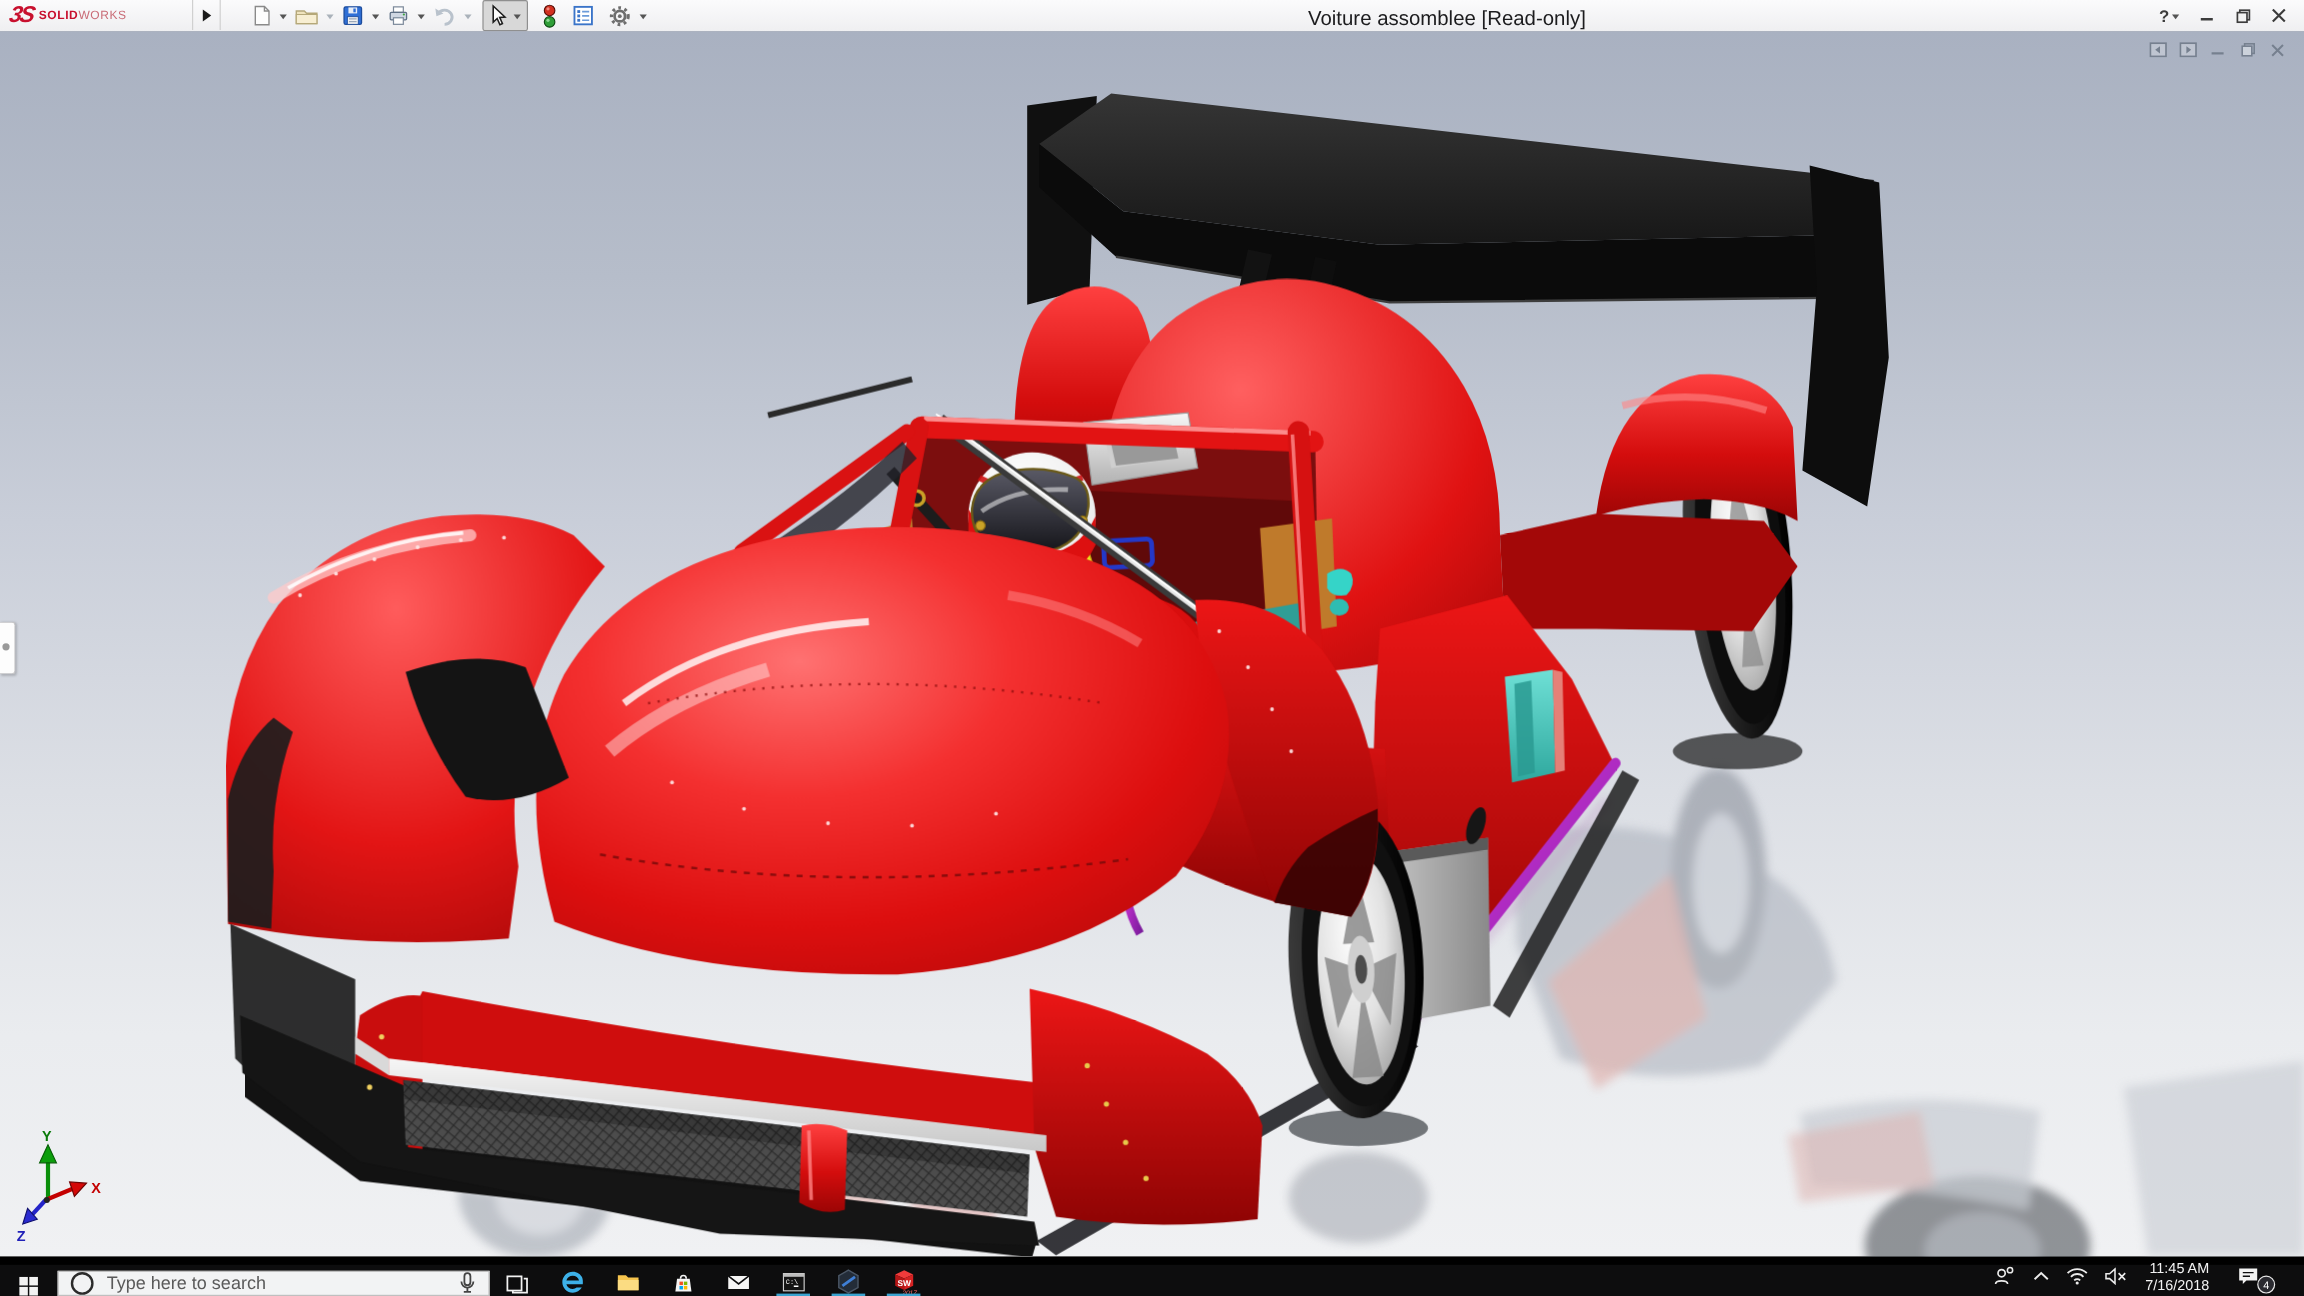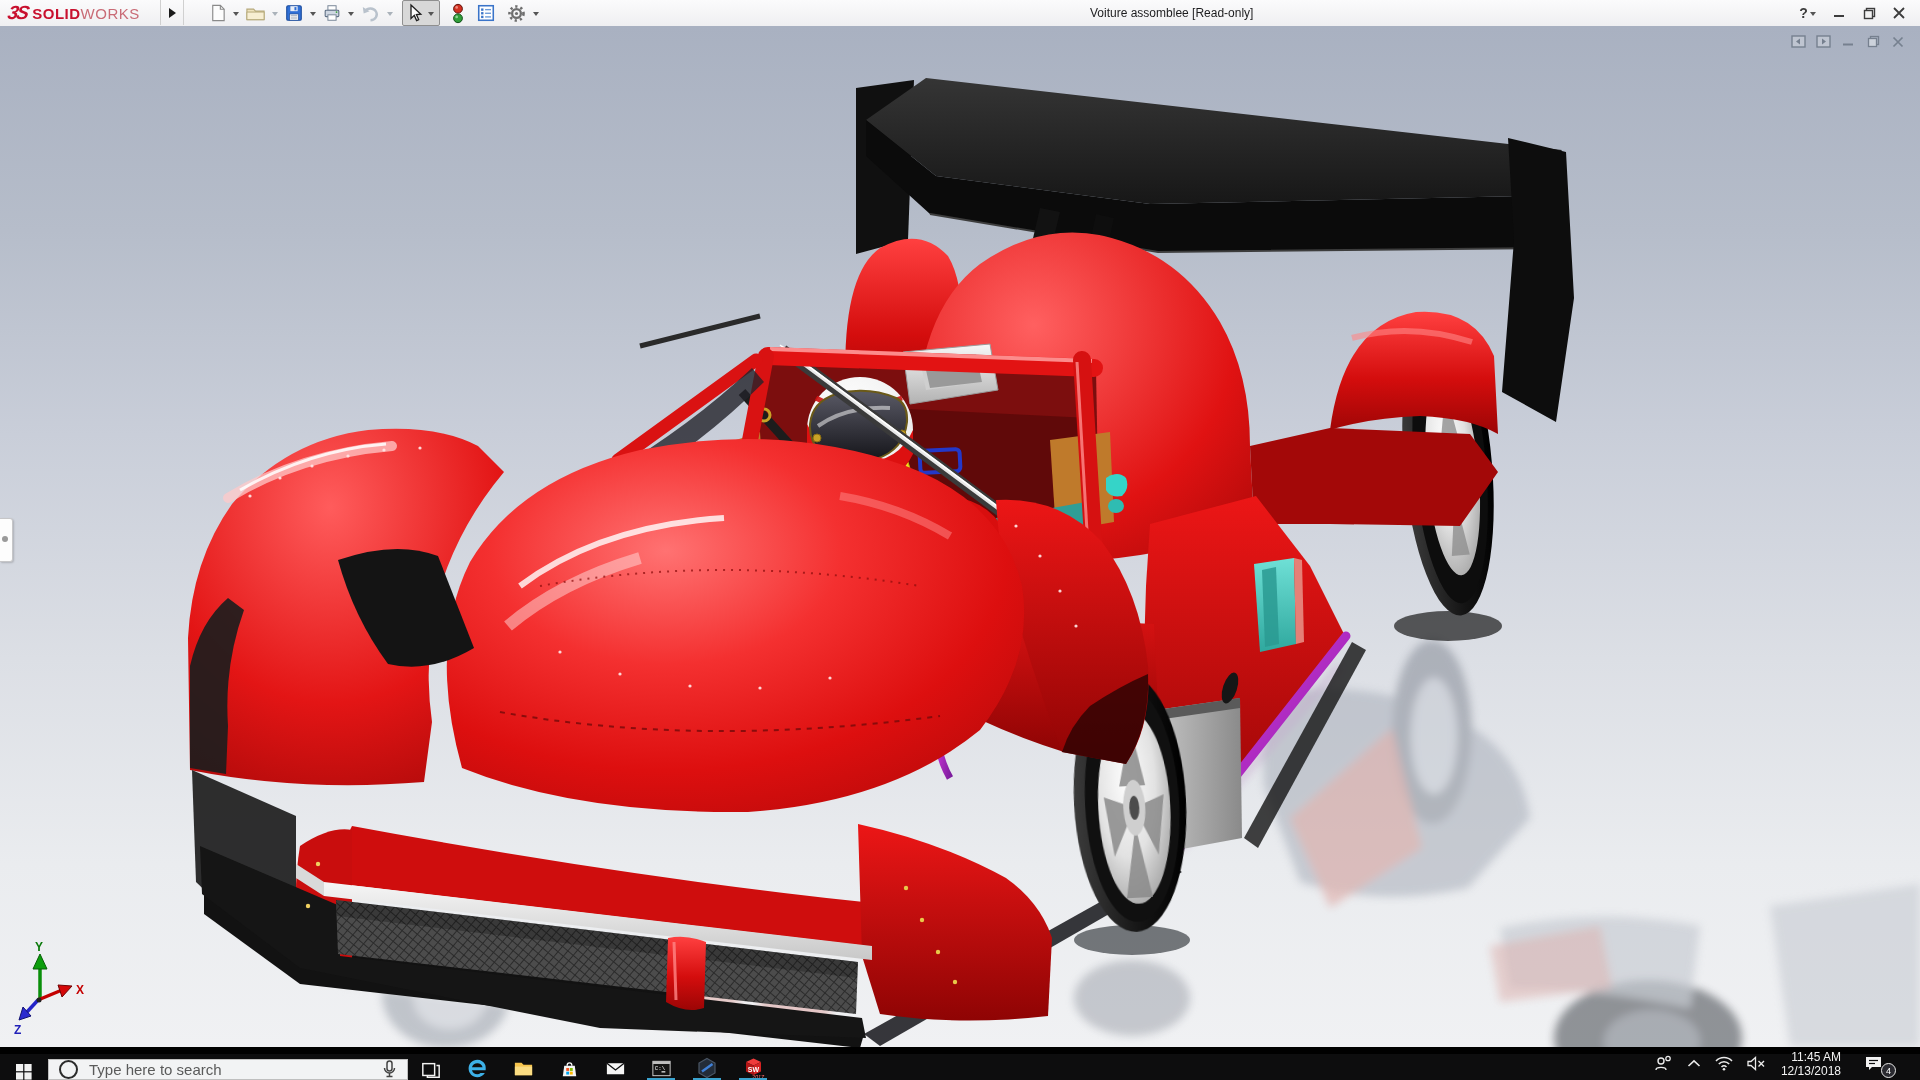--- a/index.html
+++ b/index.html
@@ -5,35 +5,35 @@
   html,body{margin:0;padding:0;width:1920px;height:1080px;overflow:hidden;
     font-family:"Liberation Sans",sans-serif;background:#000;}
   .app{position:absolute;inset:0;width:1920px;height:1080px;}
 
   
   .titlebar{position:absolute;top:0;left:0;width:1920px;height:26px;
     background:linear-gradient(#fbfbfc,#efeff1);border-bottom:1px solid #d7d7d9;}
   .logo{position:absolute;left:8px;top:1px;height:24px;display:flex;align-items:center;}
   .logo-mark{font-style:italic;font-weight:bold;font-size:19px;color:#c8102e;
     letter-spacing:-2px;transform:skewX(-12deg);margin-right:5px;}
-  .brand{font-size:15px;letter-spacing:.5px;}
+  .brand{font-size:10px;letter-spacing:.5px;}
   .brand b{color:#c8102e;font-weight:bold;}
   .brand span{color:#c96b76;font-weight:normal;}
   .flyout-btn{position:absolute;left:160px;top:0;width:22px;height:25px;
     border-left:1px solid #d0d0d0;border-right:1px solid #d0d0d0;
     display:flex;align-items:center;justify-content:center;background:transparent;}
   .tri-right{width:0;height:0;border-left:7px solid #1a1a1a;border-top:5px solid transparent;border-bottom:5px solid transparent;}
   .toolbar{position:absolute;left:205px;top:0;height:26px;display:flex;align-items:center;}
   .tbtn{height:24px;display:flex;align-items:center;padding:0 2px;margin:0 1px;}
   .tbtn svg{display:block;}
   .caret{width:0;height:0;border-top:4px solid #555;border-left:3.5px solid transparent;
     border-right:3.5px solid transparent;margin:1px 3px 0 3px;}
   .caret.dim{border-top-color:#aab2ba;}
   .pressed{background:#d8d8d8;border:1px solid #8f8f8f;border-radius:2px;}
-  .tb-title{position:absolute;left:1090px;top:6px;font-size:12px;color:#1c1c1e;white-space:nowrap;}
+  .tb-title{position:absolute;left:1090px;top:6px;font-size:17px;color:#1c1c1e;white-space:nowrap;}
   .win-controls{position:absolute;right:8px;top:0;height:26px;display:flex;align-items:center;gap:4px;}
   .wbtn{width:26px;height:24px;display:flex;align-items:center;justify-content:center;color:#444;}
   .help-glyph{font-size:14px;font-weight:bold;color:#3c3c3c;}
 
   
   .viewport{position:absolute;top:26px;left:0;width:1920px;height:1021px;
     background:linear-gradient(180deg,#a9b1c1 0%,#b6bdca 20%,#c9ced9 40%,#dcdfe5 62%,#eaecef 82%,#f0f1f3 100%);}
   .scene{position:absolute;inset:0;}
   .doc-controls{position:absolute;top:8px;right:14px;display:flex;gap:9px;align-items:center;}
   .dbtn{width:16px;height:15px;display:flex;align-items:center;justify-content:center;}
@@ -612,21 +612,21 @@
         </svg>
       </div>
       <div class="tray-btn">
         <svg width="19" height="15" viewBox="0 0 19 15">
           <path d="M1,5.5 L4,5.5 L8.5,1.5 L8.5,13.5 L4,9.5 L1,9.5 Z" fill="none" stroke="#eaeaea" stroke-width="1.3"></path>
           <path d="M11.5,5 L17,10.5 M17,5 L11.5,10.5" stroke="#eaeaea" stroke-width="1.4"></path>
         </svg>
       </div>
       <div class="clock">
         <div>11:45 AM</div>
-        <div>12/13/2018</div>
+        <div>7/16/2018</div>
       </div>
       <div class="tray-btn" style="width:34px;">
         <svg width="19" height="18" viewBox="0 0 19 18">
           <path d="M2,2 L17,2 L17,12 L8,12 L5,15 L5,12 L2,12 Z" fill="#f2f2f2"></path>
           <line x1="5" y1="5.5" x2="14" y2="5.5" stroke="#0d0d0e" stroke-width="1.2"></line>
           <line x1="5" y1="8.5" x2="11" y2="8.5" stroke="#0d0d0e" stroke-width="1.2"></line>
         </svg>
         <span class="badge">4</span>
       </div>
     </div>

